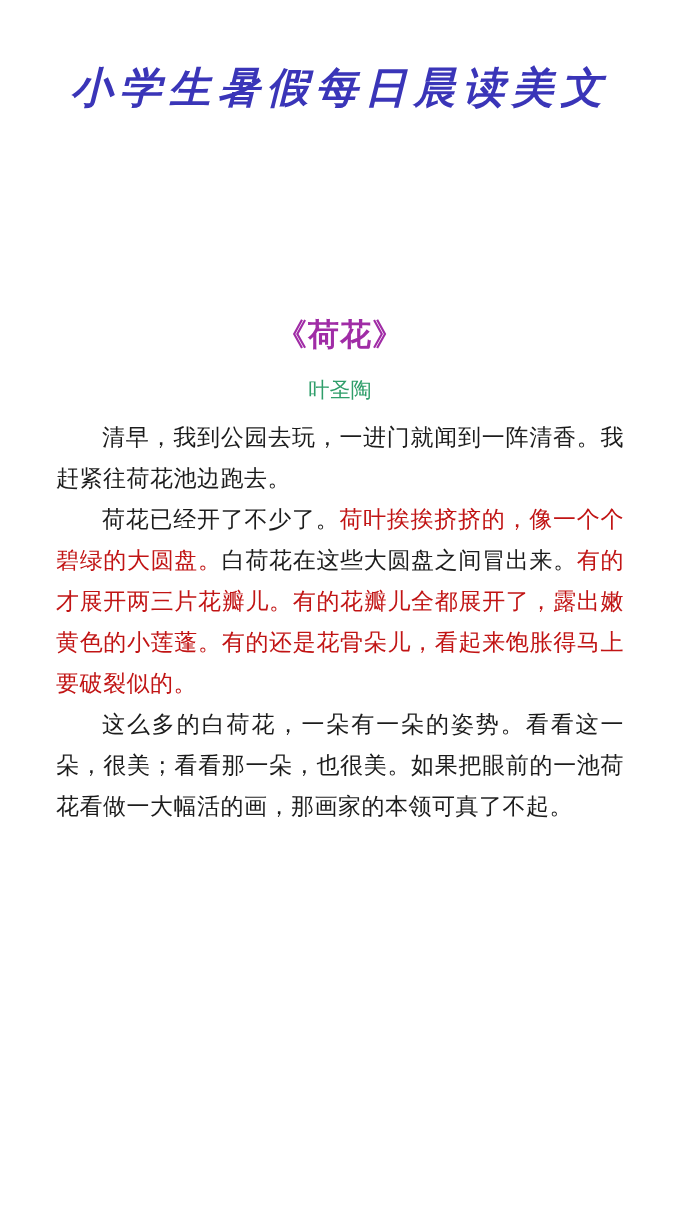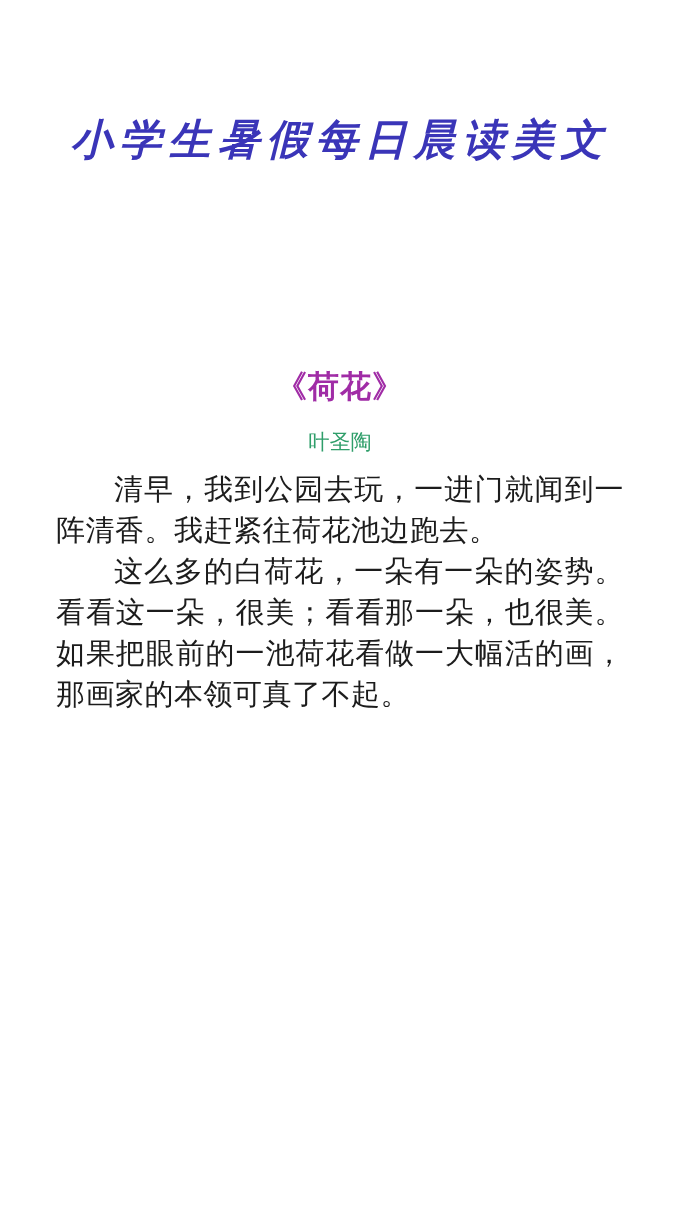--- a/index.html
+++ b/index.html
@@ -17,21 +17,21 @@
     overflow: hidden;
     font-family: "Liberation Sans", sans-serif;
   }
   .page {
     width: 680px;
     height: 1209px;
     position: relative;
   }
   .header-title {
     margin: 0;
-    padding-top: 112px;
+    padding-top: 60px;
     text-align: center;
     font-family: "Liberation Serif", "DejaVu Serif", serif;
     font-style: italic;
     font-weight: bold;
     font-size: 42px;
     letter-spacing: 7px;
     color: var(--header-blue);
     white-space: nowrap;
   }
   .article-title {
@@ -45,21 +45,21 @@
   }
   .article-author {
     margin-top: 20px;
     text-align: center;
     font-size: 21px;
     font-weight: 500;
     color: var(--author-green);
   }
   .article-body {
     margin: 13px 56px 0 56px;
-    font-size: 29px;
+    font-size: 23px;
     line-height: 41px;
     letter-spacing: 0.5px;
     text-align: justify;
     color: var(--body-black);
   }
   .para {
     margin: 0;
     text-indent: 2em;
   }
   .seg.black { color: var(--body-black); }
@@ -70,15 +70,16 @@
 
 <div class="page">
   <h1 class="header-title">小学生暑假每日晨读美文</h1>
 
   <h2 class="article-title">《荷花》</h2>
 
   <div class="article-author">叶圣陶</div>
 
   <div class="article-body">
       <p class="para"><span class="seg black">清早，我到公园去玩，一进门就闻到一阵清香。我赶紧往荷花池边跑去。</span></p>
+      <p class="para"><span class="seg black">荷花已经开了不少了。</span><span class="seg red">荷叶挨挨挤挤的，像一个个碧绿的大圆盘。</span><span class="seg black">白荷花在这些大圆盘之间冒出来。</span><span class="seg red">有的才展开两三片花瓣儿。有的花瓣儿全都展开了，露出嫩黄色的小莲蓬。有的还是花骨朵儿，看起来饱胀得马上要破裂似的。</span></p>
       <p class="para"><span class="seg black">这么多的白荷花，一朵有一朵的姿势。看看这一朵，很美；看看那一朵，也很美。如果把眼前的一池荷花看做一大幅活的画，那画家的本领可真了不起。</span></p>
     </div>
 </div>
 
 </body></html>

